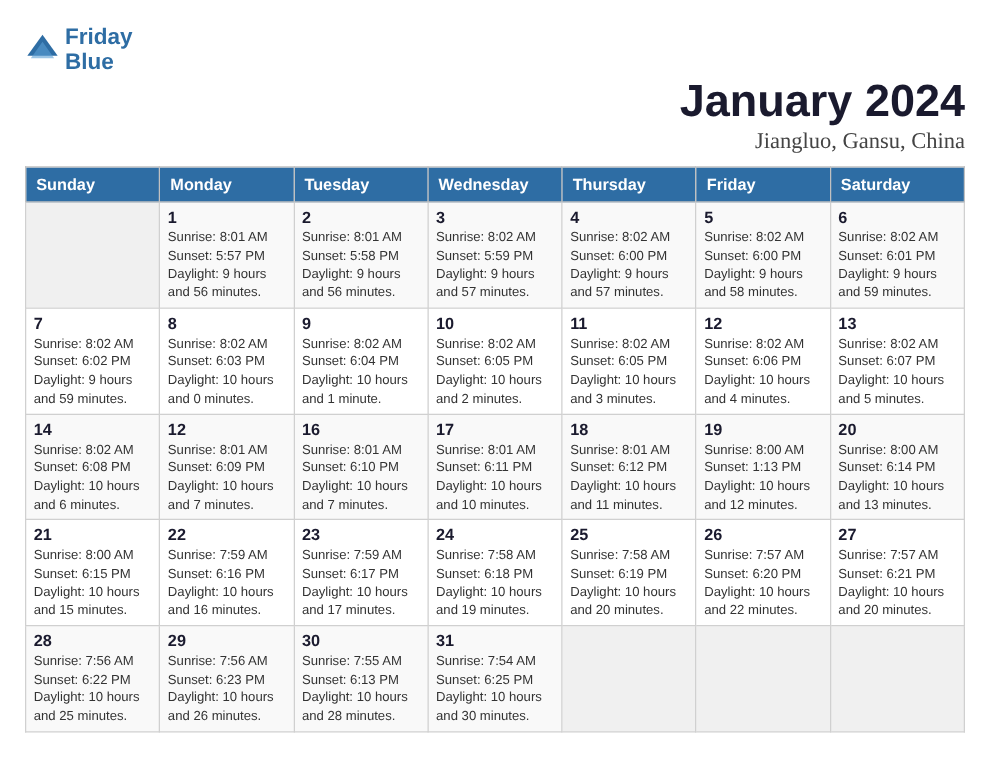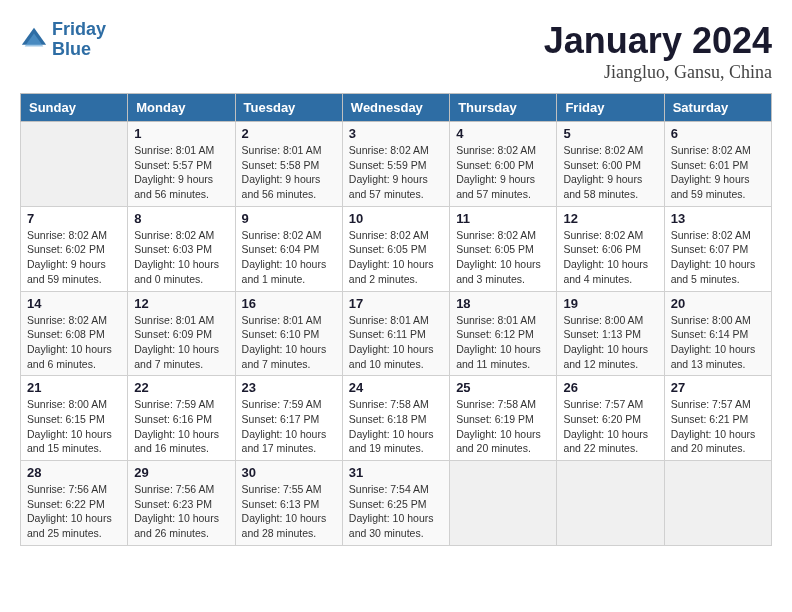--- a/index.html
+++ b/index.html
@@ -29,20 +29,21 @@
     }
     .logo-text span {
       color: #2e6da4;
     }
     .logo-icon {
       width: 28px;
       height: 28px;
     }
     .title-block {
       text-align: right;
+      margin-top: 40px;
     }
     .title-block h1 {
       font-size: 36px;
       font-weight: bold;
       color: #1a1a2e;
     }
     .title-block h2 {
       font-size: 18px;
       font-weight: normal;
       color: #444;

